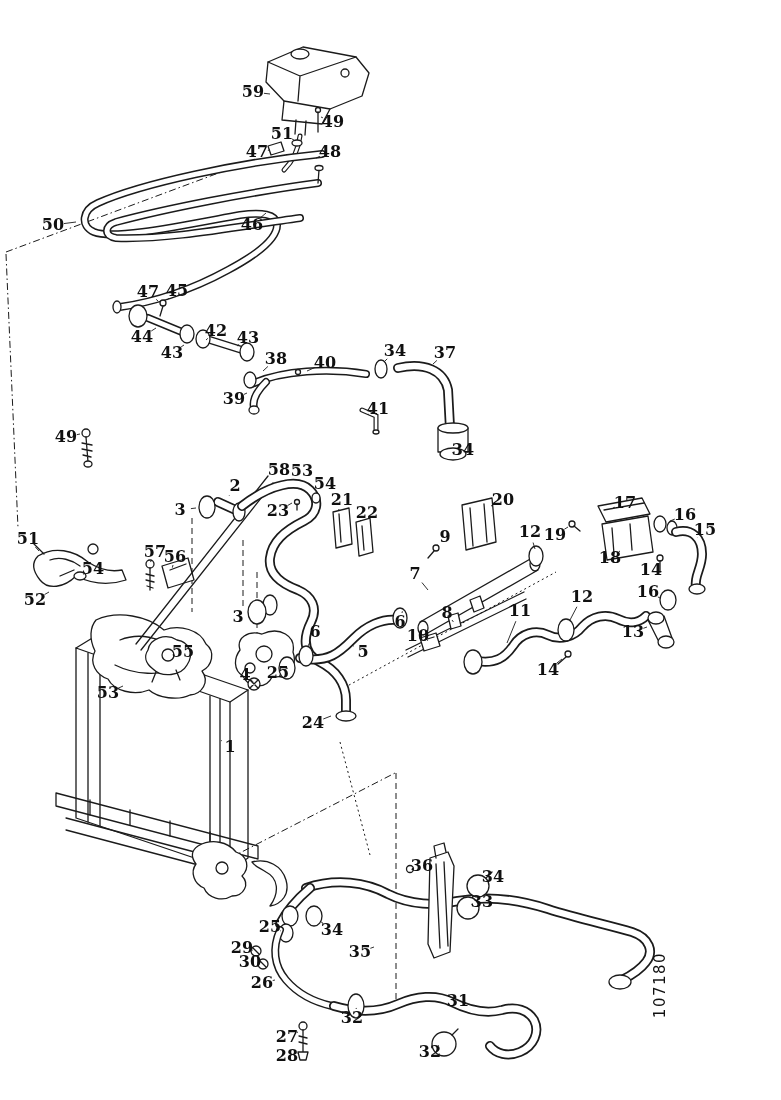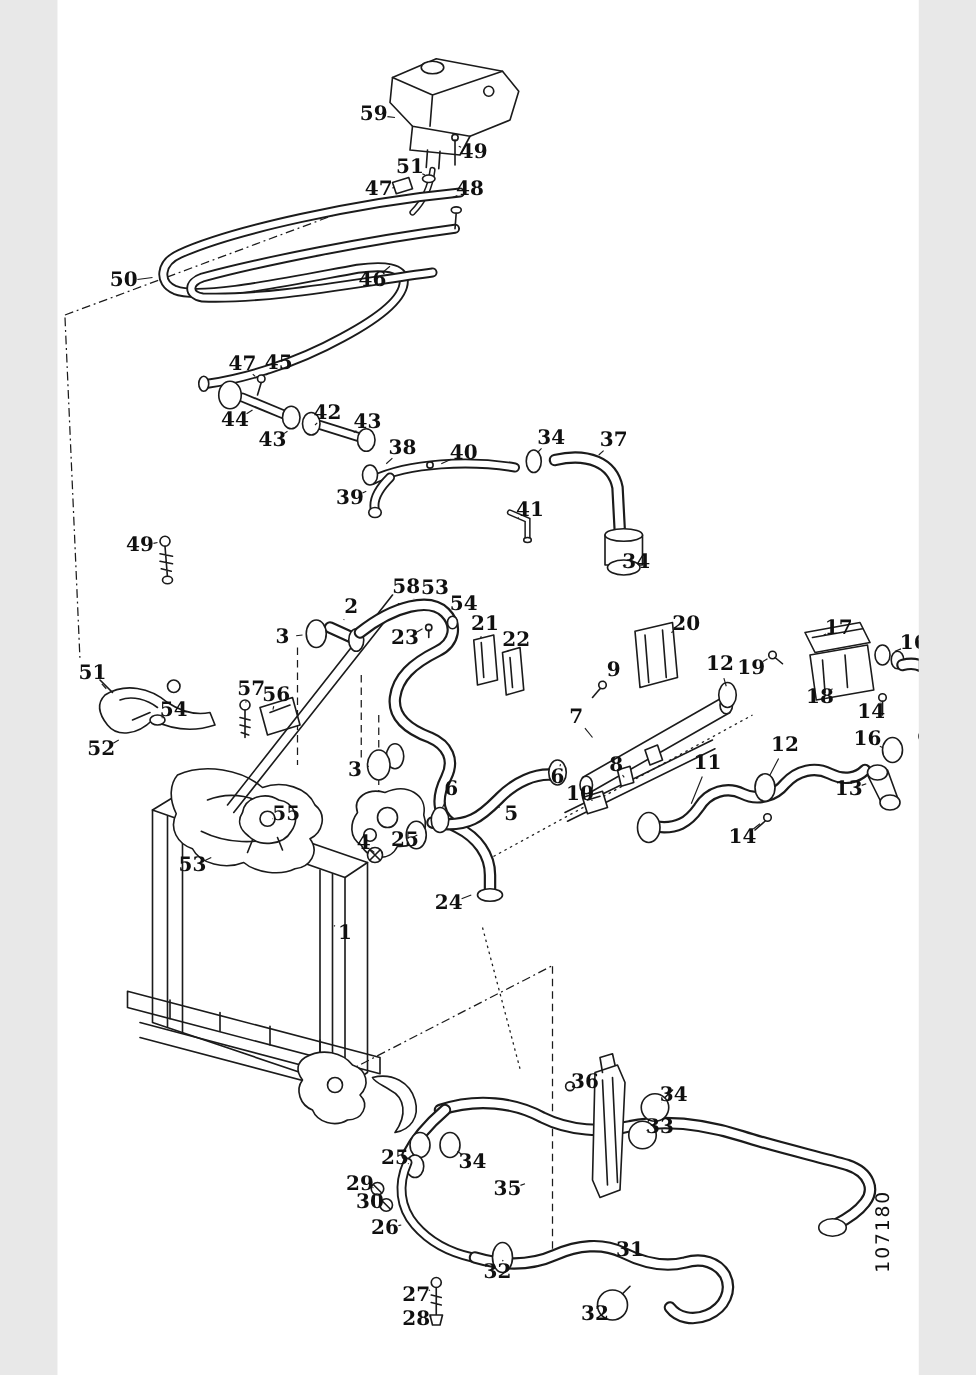--- a/index.html
+++ b/index.html
@@ -1,16 +1,16 @@
 <!DOCTYPE html>
 <html><head>
 <meta charset="utf-8">
 <style>
   html,body{margin:0;padding:0;background:#e8e8e8;}
-  .canvas{position:relative;width:689px;height:1100px;background:#ffffff;overflow:hidden;margin:0 auto;}
+  .canvas{position:relative;width:781px;height:1100px;background:#ffffff;overflow:hidden;margin:0 auto;}
   svg{display:block;}
   .ln{fill:none;stroke:#1b1b1b;stroke-width:1.3;stroke-linecap:round;stroke-linejoin:round;}
   .part{fill:#ffffff;stroke:#1b1b1b;stroke-width:1.3;stroke-linejoin:round;}
   .dsh{fill:none;stroke:#1b1b1b;stroke-width:1;stroke-dasharray:6 4;}
   .ddt{fill:none;stroke:#1b1b1b;stroke-width:1;stroke-dasharray:7 3 1.5 3;}
   .dot{fill:none;stroke:#1b1b1b;stroke-width:1;stroke-dasharray:2 3;}
   .tA{fill:none;stroke:#1b1b1b;stroke-width:8;stroke-linecap:round;}
   .tAi{fill:none;stroke:#ffffff;stroke-width:5;stroke-linecap:round;}
   .tB{fill:none;stroke:#1b1b1b;stroke-width:10;stroke-linecap:round;}
   .tBi{fill:none;stroke:#ffffff;stroke-width:6.5;stroke-linecap:round;}

